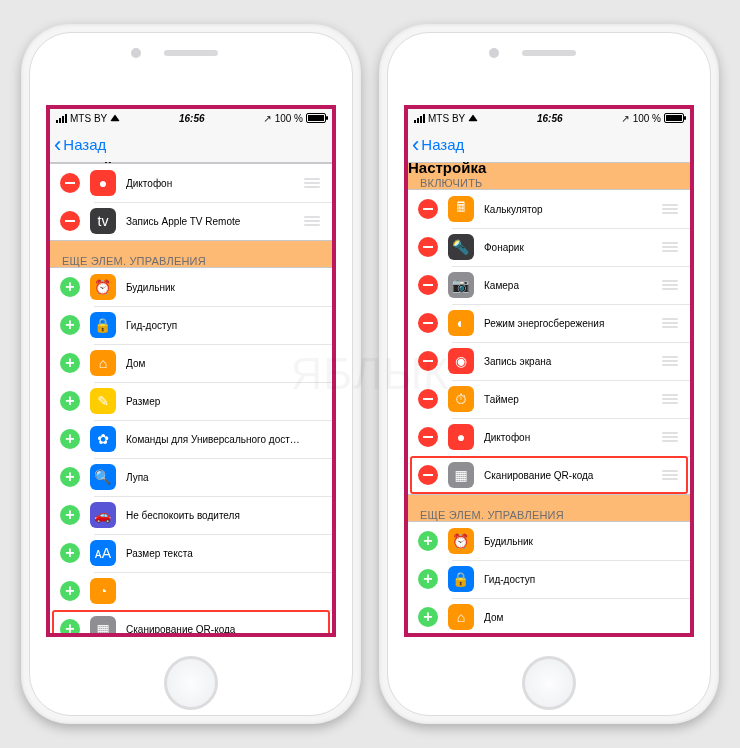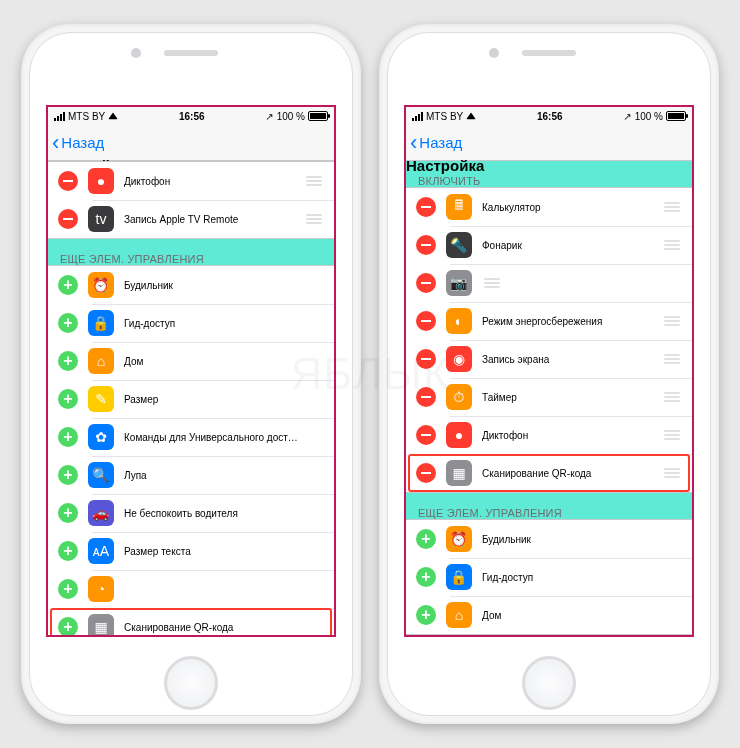--- a/index.html
+++ b/index.html
@@ -2,25 +2,25 @@
 <html><head>
 <meta charset="utf-8">
 <style>
   * { margin:0; padding:0; box-sizing:border-box; font-family:-apple-system,Helvetica,Arial,sans-serif; -webkit-font-smoothing:antialiased; }
   body { background:#e8e8e8; width:740px; height:748px; display:flex; justify-content:center; align-items:center; gap:18px; }
   .phone { width:340px; height:700px; background:#f5f5f6; border-radius:48px; box-shadow:0 4px 12px rgba(0,0,0,.25),inset 0 0 4px rgba(0,0,0,.1); padding:8px; position:relative; }
   .phone-inner { width:100%; height:100%; border-radius:42px; background:#fff; position:relative; overflow:hidden; border:1px solid #ddd; }
   .speaker { position:absolute; top:26px; left:50%; transform:translateX(-50%); width:54px; height:6px; background:#d9d9dc; border-radius:3px; z-index:10; }
   .camera { position:absolute; top:24px; left:calc(50% - 60px); width:10px; height:10px; background:#d3d3d7; border-radius:50%; z-index:10; }
   .homebtn { position:absolute; bottom:14px; left:50%; transform:translateX(-50%); width:54px; height:54px; border-radius:50%; border:3px solid #dcdcdf; background:radial-gradient(#fdfdfe,#eceef0); z-index:10; }
-  .screen { position:absolute; top:72px; left:16px; right:16px; bottom:78px; background:#5eead4; border:2px solid #be185d; overflow:hidden; }
+  .screen { position:absolute; top:72px; left:16px; right:16px; bottom:78px; background:#fdba74; border:4px solid #be185d; overflow:hidden; }
 
   .statusbar { height:18px; background:#f7f7f8; display:flex; align-items:center; justify-content:space-between; font-size:10px; padding:0 6px; color:#000; }
   .sb-left,.sb-right { display:flex; align-items:center; gap:3px; }
-  .sb-center { font-weight:600; }
+  .sb-center { font-weight:600;font-style:italic; }
   .signal { display:flex; align-items:flex-end; gap:1px; }
   .signal i { width:2px; background:#000; display:block; }
   .signal i:nth-child(1){height:3px}.signal i:nth-child(2){height:5px}.signal i:nth-child(3){height:7px}.signal i:nth-child(4){height:9px}
   .wifi { width:0; height:0; border-left:5px solid transparent; border-right:5px solid transparent; border-bottom:8px solid #000; border-radius:2px; transform:scaleY(.9);}
   .battery { width:20px; height:10px; border:1px solid #000; border-radius:2px; position:relative; }
   .battery::after { content:''; position:absolute; right:-3px; top:2px; width:2px; height:4px; background:#000; border-radius:1px; }
   .batt-fill { position:absolute; top:1px; left:1px; bottom:1px; width:90%; background:#000; }
 
   .navbar { height:36px; background:#f7f7f8; border-bottom:1px solid #c8c7cc; display:flex; align-items:center; position:relative; }
   .back { color:#007aff; font-size:15px; display:flex; align-items:center; padding-left:4px; }
@@ -246,20 +246,21 @@
                 <i></i>
                 <i></i>
                 <i></i>
               </div>
             </div>
             <div class="row">
               <div class="ctrlbtn rem">
                 <span></span>
               </div>
               <div class="app-icon" style="background: rgb(142, 142, 147);">📷</div>
+              <div class="row-label">Камера</div>
               <div class="drag">
                 <i></i>
                 <i></i>
                 <i></i>
               </div>
             </div>
             <div class="row">
               <div class="ctrlbtn rem">
                 <span></span>
               </div>

